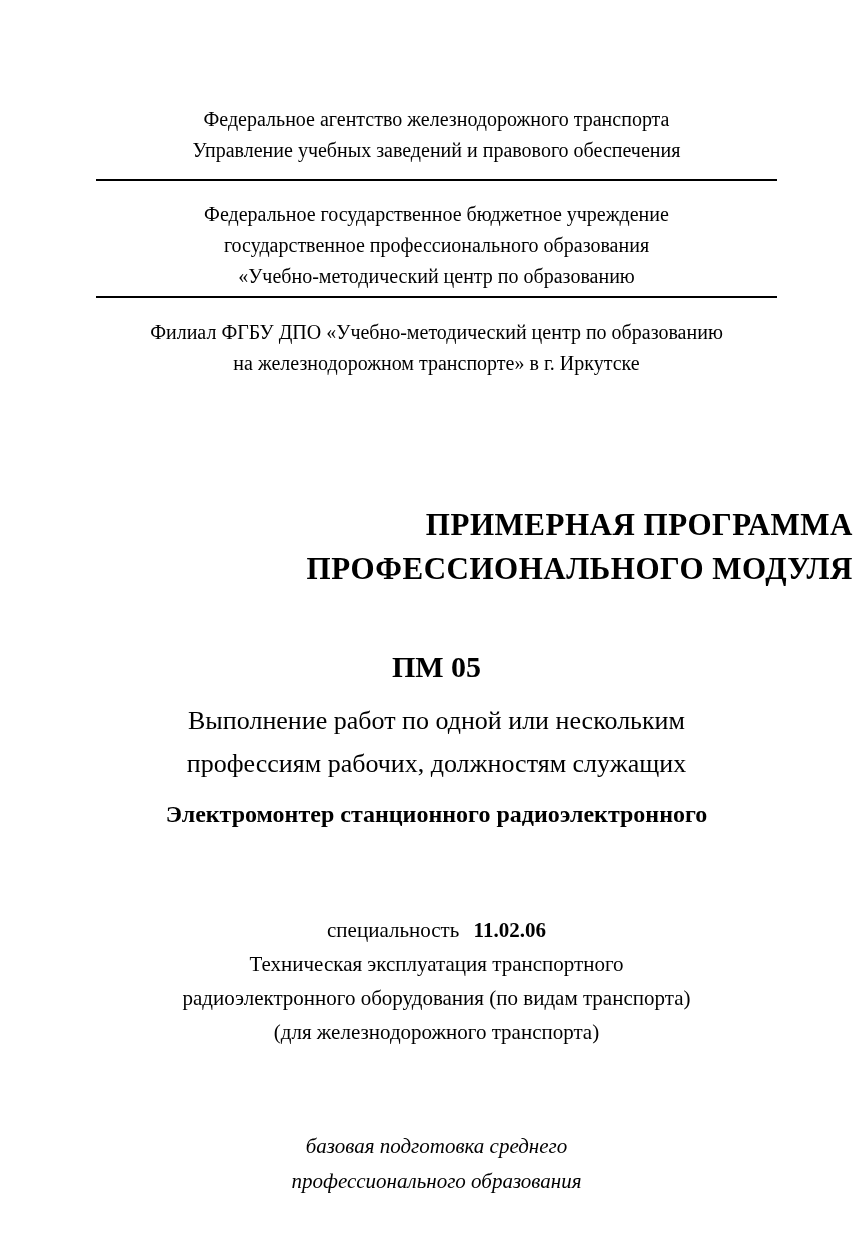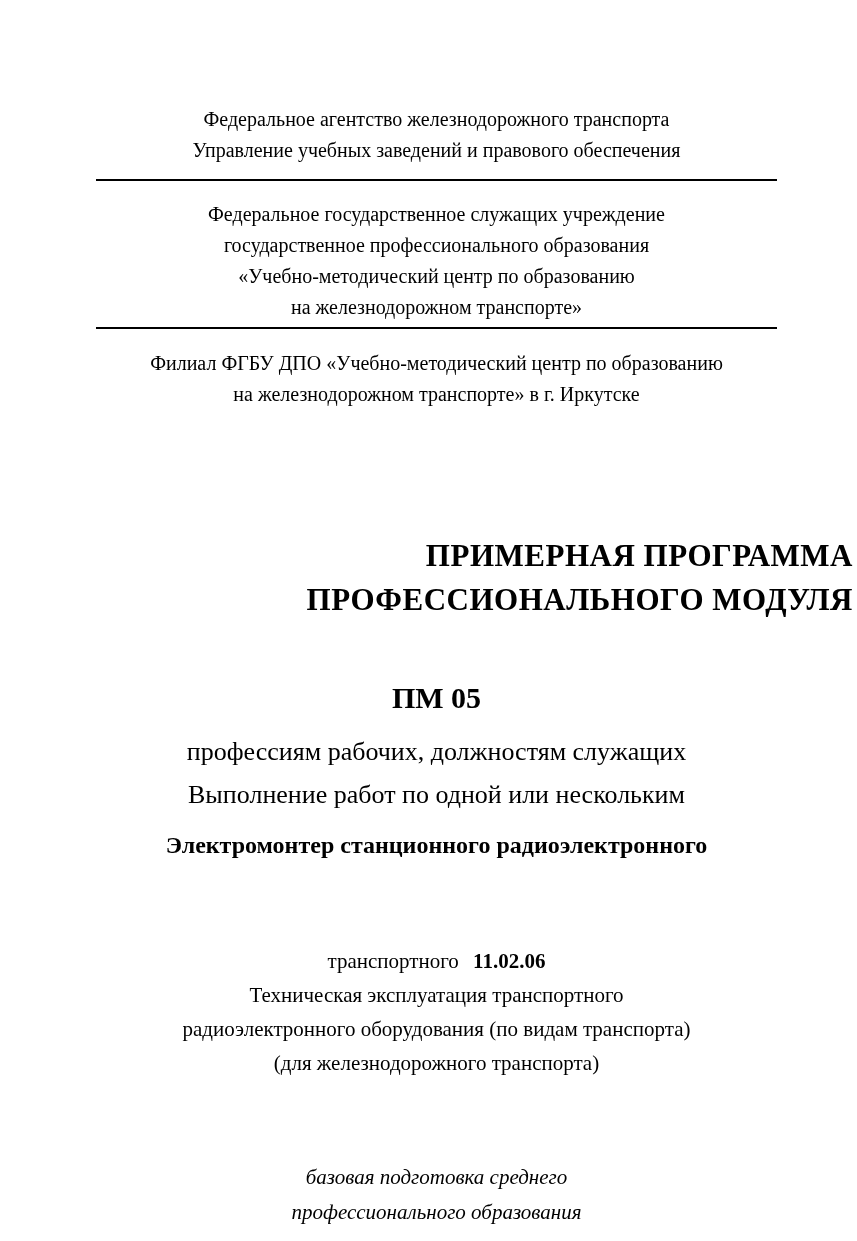--- a/index.html
+++ b/index.html
@@ -76,50 +76,49 @@
 <div class="page">
 
   <div class="org org-agency">
     <span class="line">Федеральное агентство железнодорожного транспорта</span>
     <span class="line">Управление учебных заведений и правового обеспечения</span>
   </div>
 
   <hr class="rule rule-1">
 
   <div class="org org-institution">
-    <span class="line">Федеральное государственное служащих учреждение</span>
+    <span class="line">Федеральное государственное бюджетное учреждение</span>
     <span class="line">государственное профессионального образования</span>
     <span class="line">«Учебно-методический центр по образованию</span>
-    <span class="line">на железнодорожном транспорте»</span>
   </div>
 
   <hr class="rule rule-2">
 
   <div class="org org-branch">
     <span class="line">Филиал ФГБУ ДПО «Учебно-методический центр по образованию</span>
     <span class="line">на железнодорожном транспорте» в г. Иркутске</span>
   </div>
 
   <div class="main-title">
     <span class="line">ПРИМЕРНАЯ ПРОГРАММА</span>
     <span class="line">ПРОФЕССИОНАЛЬНОГО МОДУЛЯ</span>
   </div>
 
   <div class="pm-code">ПМ 05</div>
 
   <div class="pm-name">
+    <span class="line">Выполнение работ по одной или нескольким</span>
     <span class="line">профессиям рабочих, должностям служащих</span>
-    <span class="line">Выполнение работ по одной или нескольким</span>
   </div>
 
   <div class="profession">Электромонтер станционного радиоэлектронного</div>
 
   <div class="specialty">
     <span class="line">
-      <span>транспортного</span><span class="specialty-code">11.02.06</span>
+      <span>специальность</span><span class="specialty-code">11.02.06</span>
     </span>
     <span class="line">Техническая эксплуатация транспортного</span>
     <span class="line">радиоэлектронного оборудования (по видам транспорта)</span>
     <span class="line">(для железнодорожного транспорта)</span>
   </div>
 
   <div class="training">
     <span class="line">базовая подготовка среднего</span>
     <span class="line">профессионального образования</span>
   </div>

